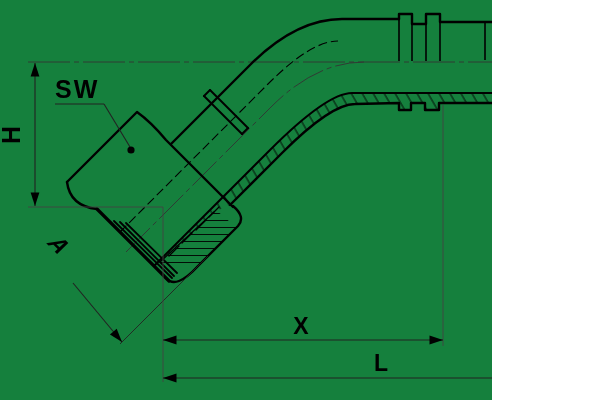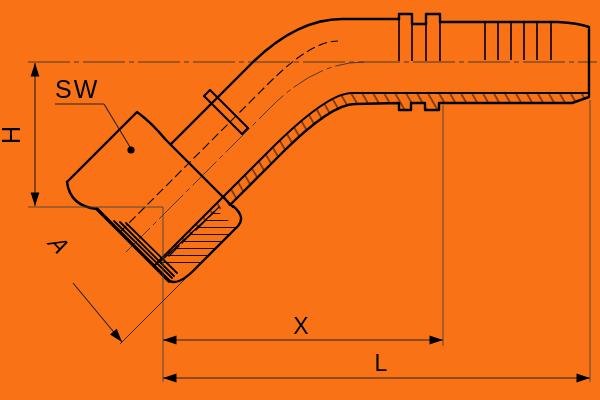--- a/index.html
+++ b/index.html
@@ -1,17 +1,17 @@
 <!DOCTYPE html>
 <html><head>
 <meta charset="utf-8">
 <style>
   html,body{margin:0;padding:0;background:#fff;}
-  .drawing-canvas{position:relative;width:600px;height:400px;background:#f97316;overflow:hidden;
-    font-family:"Liberation Sans", sans-serif;}
+  .drawing-canvas{position:relative;width:492px;height:400px;background:#15803d;overflow:hidden;
+    font-family:"Liberation Sans", sans-serif;font-weight:bold;}
   svg{display:block;}
   text{fill:#000;}
   .dim-label{font-size:23px;}
   .dim-label-big{font-size:25px;}
 </style>
 </head>
 <body>
 
 <div class="drawing-canvas">
 <svg width="600" height="400" viewBox="0 0 600 400">

